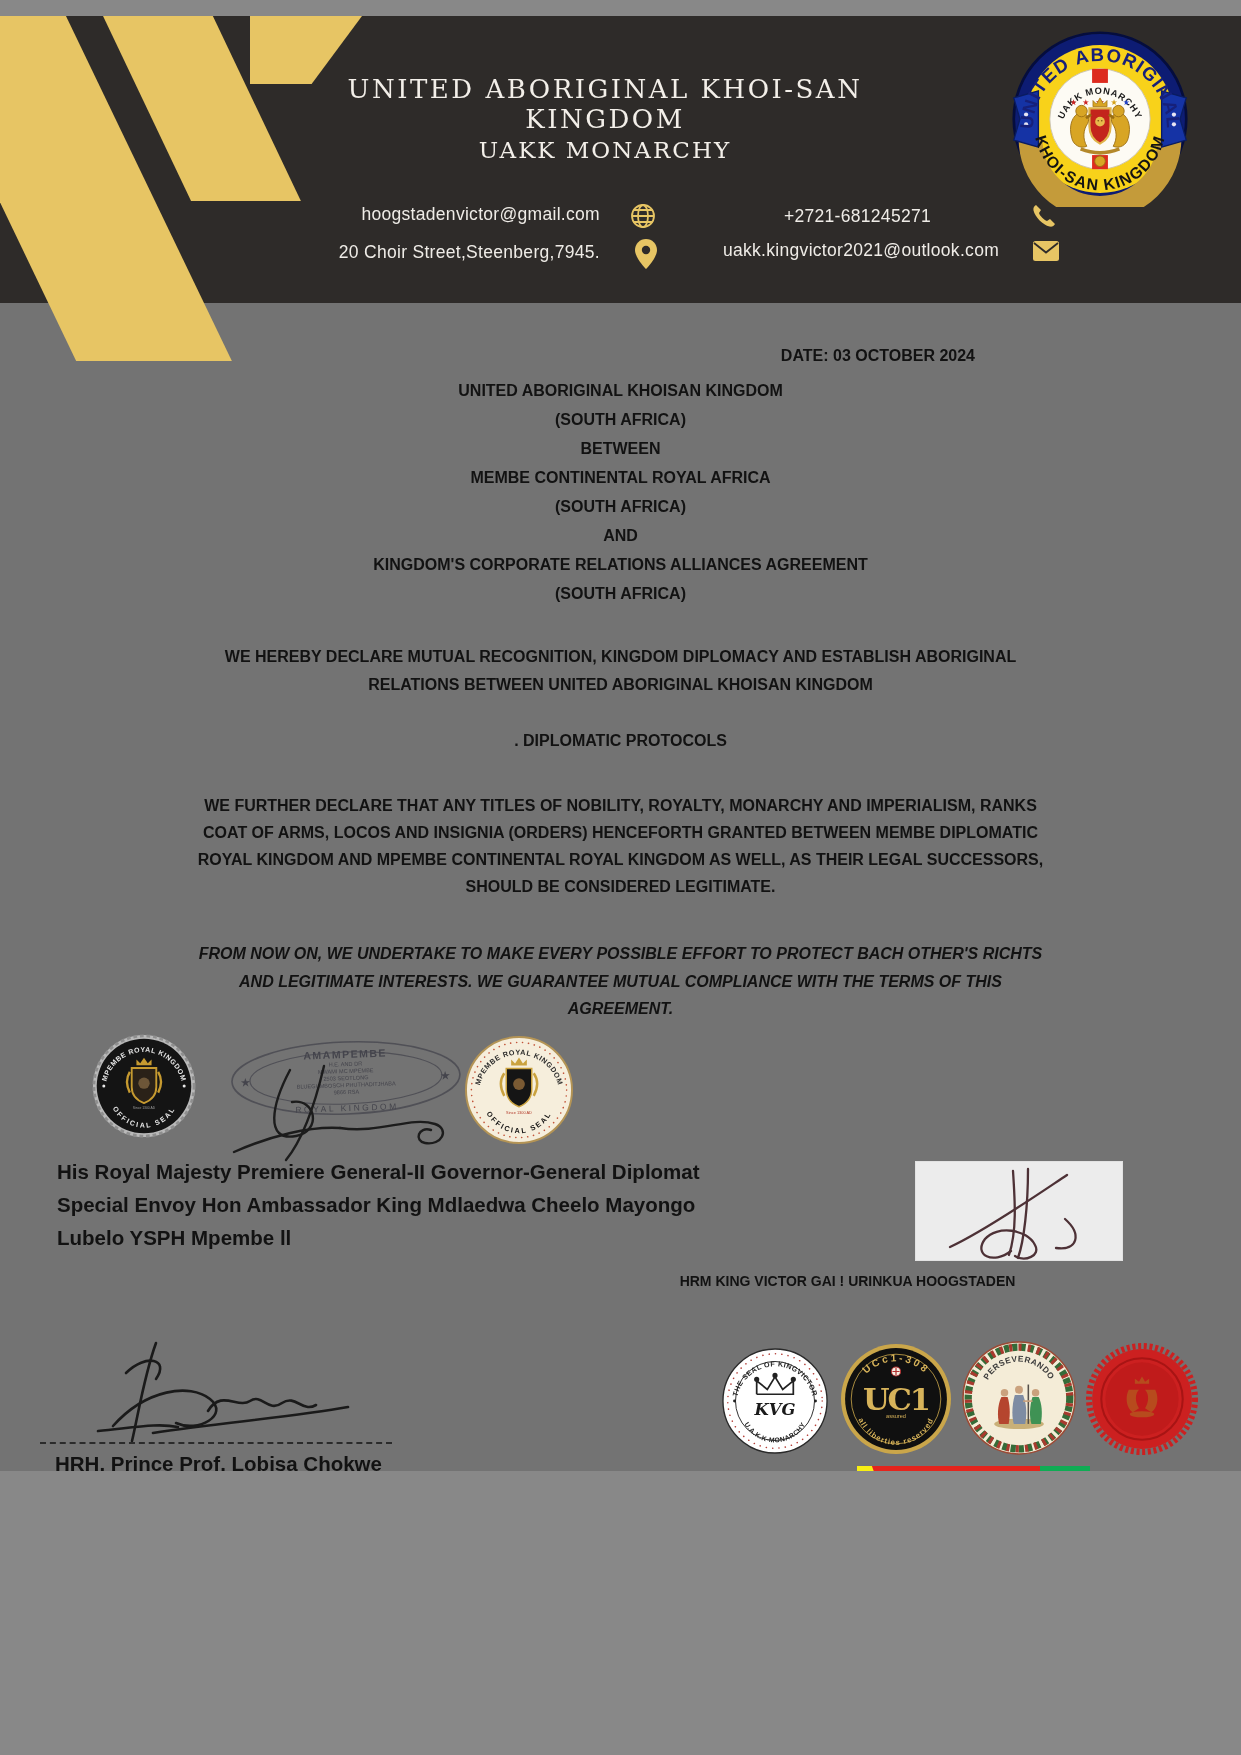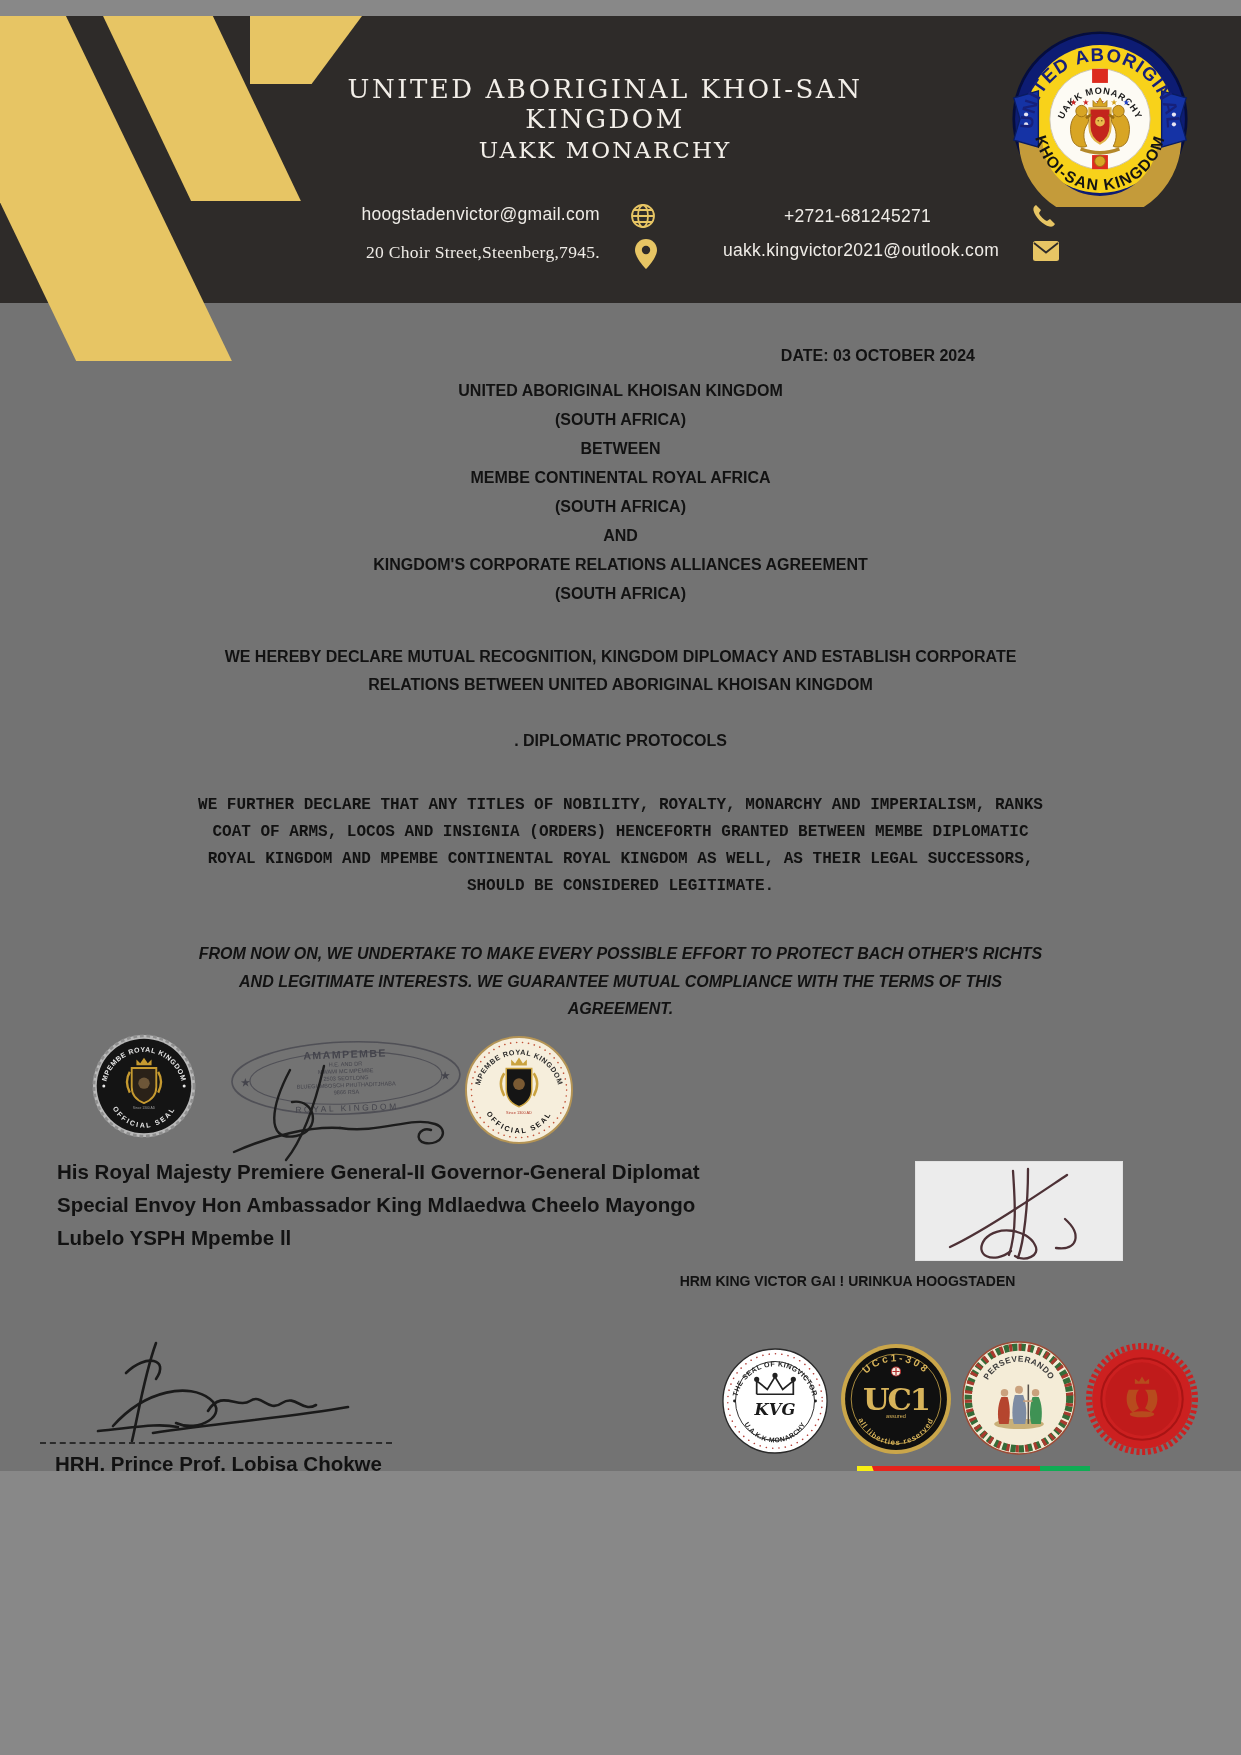--- a/index.html
+++ b/index.html
@@ -15,21 +15,21 @@
   .hdr-title .t1{font-size:26px;letter-spacing:2.5px;}
   .hdr-title .t2{font-size:23px;letter-spacing:2px;margin-top:3px;}
   .contact{color:#efece7;font-size:17.5px;letter-spacing:.3px;}
   
   .b{font-weight:700;color:#121212;font-size:16px;}
   .doc-col{left:28px;top:0;width:1185px;text-align:center;}
   .date-line{left:0;top:331px;width:975px;text-align:right;}
   .title-block{top:360px;line-height:29px;}
   .para1{top:627px;line-height:27.5px;}
   .proto{top:716px;}
-  .para2{top:776px;line-height:27px;font-family:Liberation Mono, monospace;}
+  .para2{top:776px;line-height:27px;}
   .para3{top:924px;line-height:27.5px;font-style:italic;}
   .name-block{left:57px;top:1139px;width:720px;text-align:left;font-size:20.5px;line-height:33px;}
   .hrm-line{left:575px;top:1257px;width:545px;text-align:center;font-size:14px;}
   .prince-line{left:55px;top:1436px;width:420px;text-align:left;font-size:20.5px;}
   .dash-line{left:40px;top:1408px;width:352px;height:18px;border-bottom:2.5px dashed #2b2b2b;}
   .sigbox{left:915px;top:1145px;width:208px;height:100px;background:#ececec;
           box-shadow:0 0 0 1px #e2e2e2 inset;}
   .seal{position:absolute;}
   .flag{left:857px;top:1450px;width:233px;height:131px;}
 </style>
@@ -46,21 +46,21 @@
        clip-path:polygon(30.3% 0,62.6% 0,88.5% 53.6%,56.2% 53.6%);"></div>
   <div class="abs deco gold" style="left:250px;top:0;width:112px;height:68px;
        clip-path:polygon(0 0,100% 0,55% 100%,0 100%);"></div>
 
   <div class="abs hdr-title">
     <div class="t1">UNITED ABORIGINAL KHOI-SAN KINGDOM</div>
     <div class="t2">UAKK MONARCHY</div>
   </div>
 
   <div class="abs contact" style="left:250px;top:188px;width:350px;text-align:right;">hoogstadenvictor@gmail.com</div>
-  <div class="abs contact" style="left:250px;top:226px;width:350px;text-align:right;font-family:Liberation Serif, serif;">20 Choir Street,Steenberg,7945.</div>
+  <div class="abs contact" style="left:250px;top:226px;width:350px;text-align:right;">20 Choir Street,Steenberg,7945.</div>
 
   <svg class="abs" style="left:629px;top:186px;" width="28" height="28" viewBox="0 0 28 28">
     <g fill="none" stroke="#e7c564" stroke-width="1.8">
       <circle cx="14" cy="14" r="11"></circle>
       <ellipse cx="14" cy="14" rx="5" ry="11"></ellipse>
       <path d="M3,14 H25 M4.5,8 H23.5 M4.5,20 H23.5"></path>
     </g>
   </svg>
 
   <svg class="abs" style="left:633px;top:222px;" width="26" height="32" viewBox="0 0 26 32">
@@ -156,21 +156,21 @@
     <div>(SOUTH AFRICA)</div>
     <div>BETWEEN</div>
     <div>MEMBE CONTINENTAL ROYAL AFRICA</div>
     <div>(SOUTH AFRICA)</div>
     <div>AND</div>
     <div>KINGDOM'S CORPORATE RELATIONS ALLIANCES AGREEMENT</div>
     <div>(SOUTH AFRICA)</div>
   </div>
 
   <div class="abs b doc-col para1">
-    <div>WE HEREBY DECLARE MUTUAL RECOGNITION, KINGDOM DIPLOMACY AND ESTABLISH CORPORATE</div>
+    <div>WE HEREBY DECLARE MUTUAL RECOGNITION, KINGDOM DIPLOMACY AND ESTABLISH ABORIGINAL</div>
     <div>RELATIONS BETWEEN UNITED ABORIGINAL KHOISAN KINGDOM</div>
   </div>
 
   <div class="abs b doc-col proto">. DIPLOMATIC PROTOCOLS</div>
 
   <div class="abs b doc-col para2">
     <div>WE FURTHER DECLARE THAT ANY TITLES OF NOBILITY, ROYALTY, MONARCHY AND IMPERIALISM, RANKS</div>
     <div>COAT OF ARMS, LOCOS AND INSIGNIA (ORDERS) HENCEFORTH GRANTED BETWEEN MEMBE DIPLOMATIC</div>
     <div>ROYAL KINGDOM AND MPEMBE CONTINENTAL ROYAL KINGDOM AS WELL, AS THEIR LEGAL SUCCESSORS,</div>
     <div>SHOULD BE CONSIDERED LEGITIMATE.</div>

